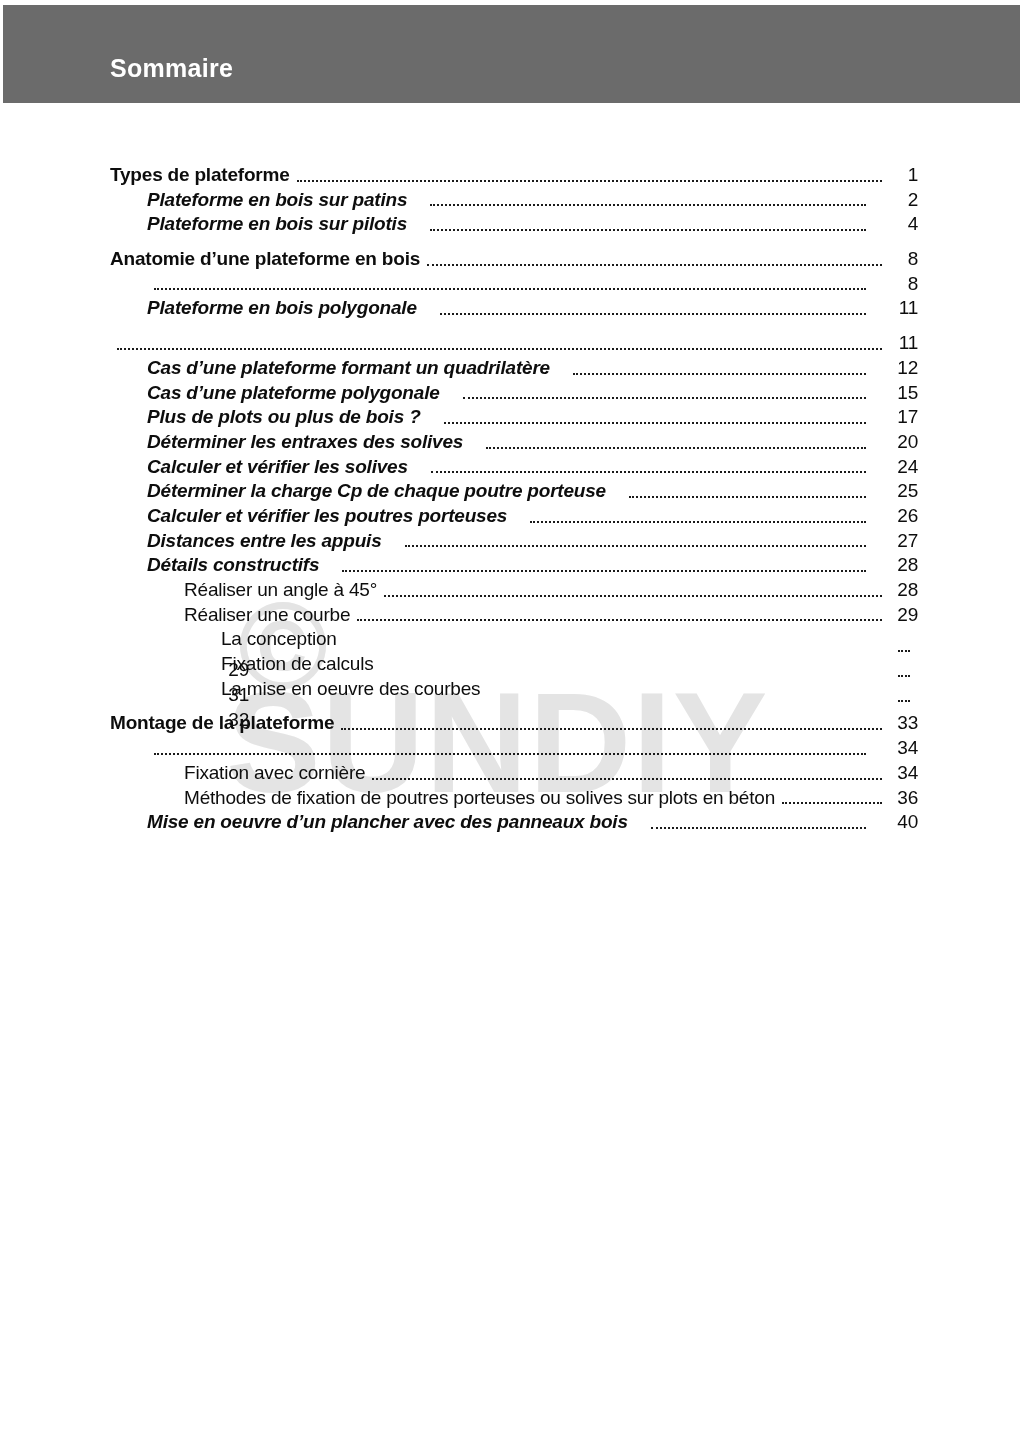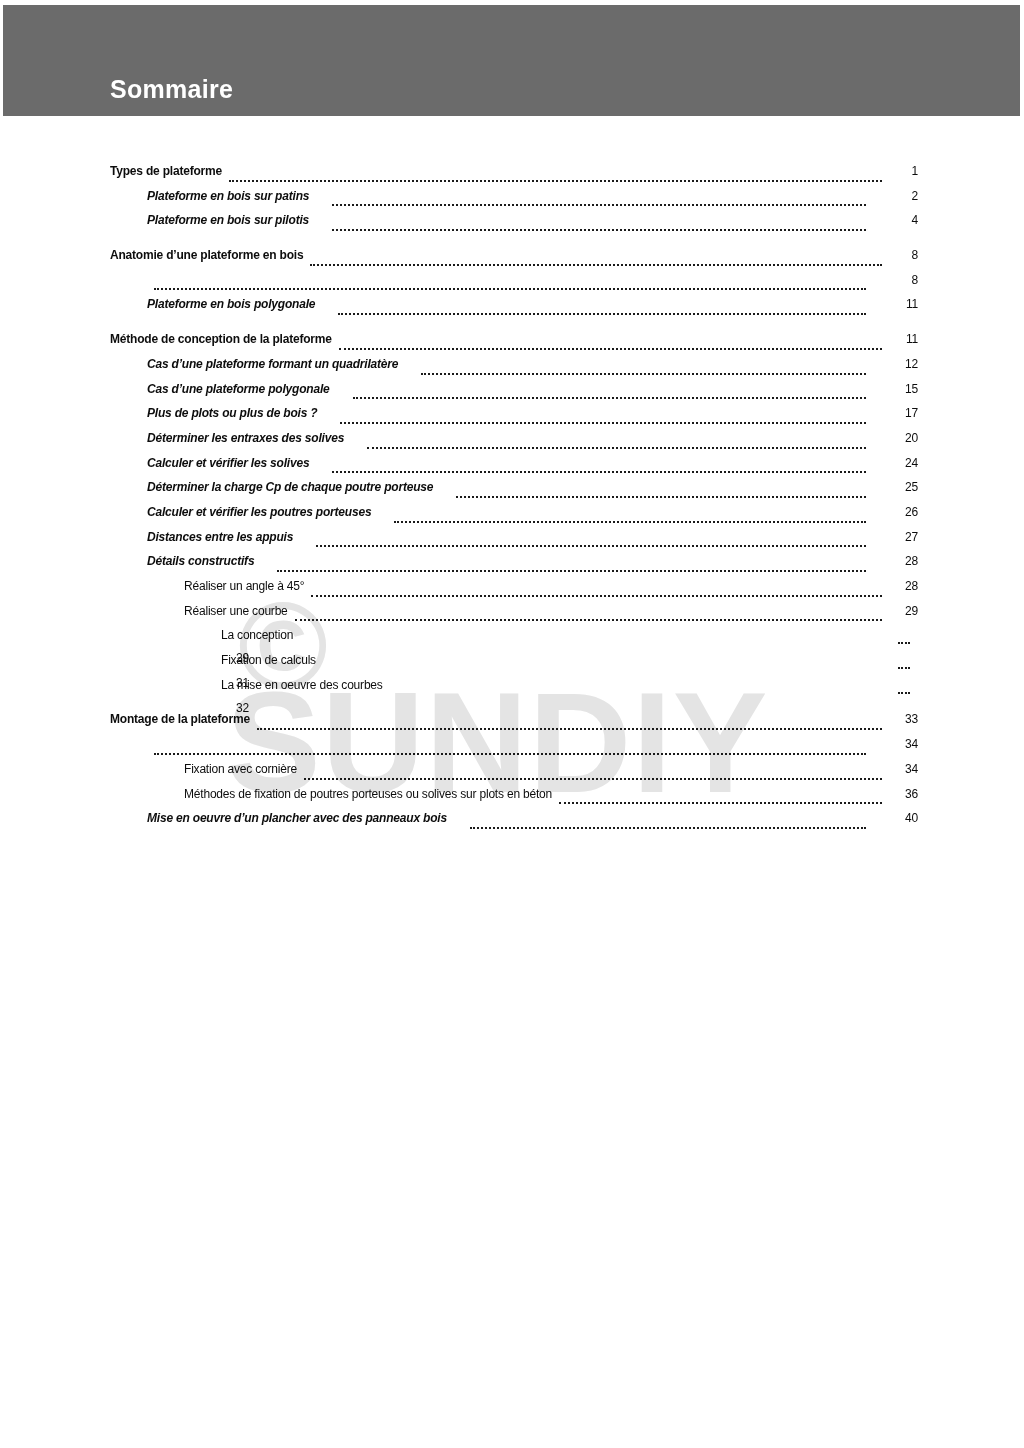--- a/index.html
+++ b/index.html
@@ -16,26 +16,26 @@
     font-family: "Liberation Sans", "DejaVu Sans", sans-serif;
     color: #111111;
   }
 
   
   .header-band {
     position: absolute;
     left: 3px;
     top: 5px;
     width: 1017px;
-    height: 111px;
+    height: 98px;
     background: var(--band-bg, #6b6b6b);
     display: flex;
     align-items: flex-end;
     box-sizing: border-box;
-    padding: 0 0 14px 107px;
+    padding: 0 0 22px 107px;
     z-index: 3;
   }
   .header-title {
     color: #ffffff;
     font-size: 25px;
     font-weight: bold;
     letter-spacing: 0.3px;
     line-height: 1;
   }
 
@@ -70,21 +70,21 @@
     position: absolute;
     left: 110px;
     top: 164px;
     width: 808px;   
     z-index: 2;
   }
   .toc-row {
     display: flex;
     align-items: baseline;
     height: 24.7px;
-    font-size: 12px;
+    font-size: 19px;
     letter-spacing: -0.2px;
   }
   .toc-row.gap-before { margin-top: 10px; }
 
   .toc-row.lvl1 .toc-label { font-weight: bold; }
   .toc-row.lvl2 { padding-left: 37px; gap: 16px; }
   .toc-row.lvl2 .toc-label { font-weight: bold; font-style: italic; }
   .toc-row.lvl3 { padding-left: 74px; }
   .toc-row.lvl4 { padding-left: 111px; flex-direction: column; }
 
@@ -146,21 +146,20 @@
       <div class="toc-row lvl2">
       <span class="toc-leader"></span>
       <span class="toc-page">8</span>
     </div>
       <div class="toc-row lvl2">
       <span class="toc-label">Plateforme en bois polygonale</span>
       <span class="toc-leader"></span>
       <span class="toc-page">11</span>
     </div>
       <div class="toc-row lvl1 gap-before">
-      <span class="toc-label">Méthode de conception de la plateforme</span>
       <span class="toc-leader"></span>
       <span class="toc-page">11</span>
     </div>
       <div class="toc-row lvl2">
       <span class="toc-label">Cas d’une plateforme formant un quadrilatère</span>
       <span class="toc-leader"></span>
       <span class="toc-page">12</span>
     </div>
       <div class="toc-row lvl2">
       <span class="toc-label">Cas d’une plateforme polygonale</span>

